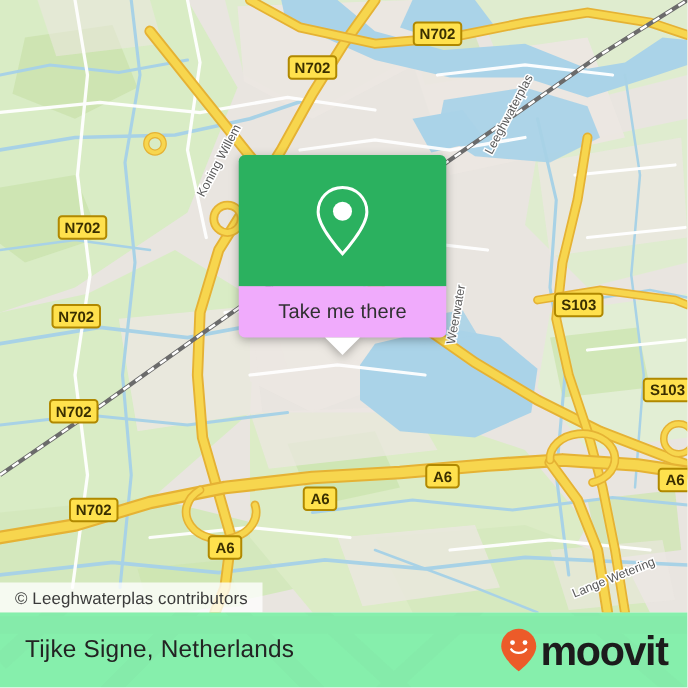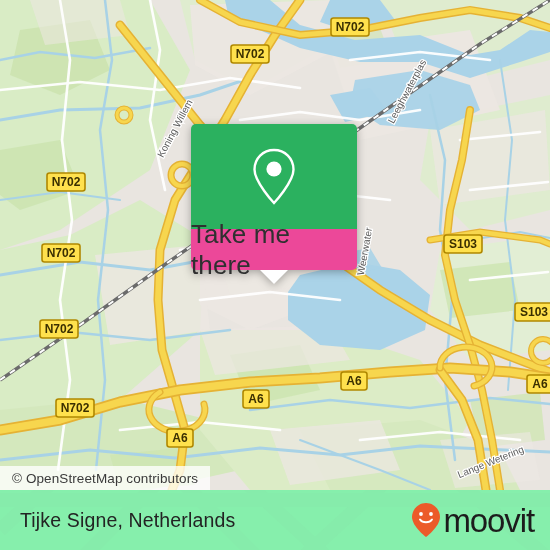--- a/index.html
+++ b/index.html
@@ -27,23 +27,23 @@
   .card{
     position:absolute;left:191px;top:124px;width:166px;
     border-radius:5px;overflow:visible;
     filter:drop-shadow(0 2px 4px rgba(0,0,0,.30));
   }
   .card-green{
     background:#2bb15f;height:105px;border-radius:5px 5px 0 0;
     display:flex;align-items:center;justify-content:center;
   }
   .card-white{
-    background:#ec4899;height:41px;border-radius:0 0 5px 5px;
+    background:#f0abfc;height:41px;border-radius:0 0 5px 5px;
     display:flex;align-items:center;justify-content:center;
-    font-size:26px;color:#2f3030;letter-spacing:.1px;
+    font-size:16px;color:#2f3030;letter-spacing:.1px;
   }
   .card-tail{
     position:absolute;left:50%;top:146px;margin-left:-14px;
     width:0;height:0;border-left:14px solid transparent;
     border-right:14px solid transparent;border-top:14px solid #fff;
   }
 
   
   .footer{
     position:absolute;left:0;top:490px;width:550px;height:60px;
@@ -51,21 +51,21 @@
   }
   .footer-bg{position:absolute;left:0;top:-490px;width:550px;height:550px;opacity:.06;}
   .footer-title{
     position:absolute;left:20px;top:50%;transform:translateY(-50%);
     font-size:19.5px;color:#232323;letter-spacing:.15px;white-space:nowrap;
   }
   .brand{
     position:absolute;right:16px;top:50%;transform:translateY(-50%);
     display:flex;align-items:center;gap:2px;
   }
-  .brand-word{font-size:33px;color:#1c1c1c;letter-spacing:-1.1px;line-height:1;font-weight:400;}
+  .brand-word{font-size:33px;color:#1c1c1c;letter-spacing:-1.1px;line-height:1;font-weight:700;}
 
   
 </style>
 </head>
 <body>
 
 <div class="app">
 
   <div class="map">
     <svg viewBox="0 0 550 490" xmlns="http://www.w3.org/2000/svg">
@@ -256,21 +256,21 @@
               <text x="540" y="388.4" text-anchor="middle" font-family="Liberation Sans, sans-serif" font-size="12" font-weight="bold" fill="#3a2f00">A6</text>
             </g>
             <g>
               <rect x="167" y="429" width="26" height="18" rx="2.5" fill="#ffe14d" stroke="#b08800" stroke-width="1.6"></rect>
               <text x="180" y="442.4" text-anchor="middle" font-family="Liberation Sans, sans-serif" font-size="12" font-weight="bold" fill="#3a2f00">A6</text>
             </g>
           </g>
       </g>
     </svg>
 
-    <div class="attrib">© OpenStreetMap contributors</div>
+    <div class="attrib">© Leeghwaterplas contributors</div>
   </div>
 
   <div class="card">
     <div class="card-green">
       <svg width="52" height="62" viewBox="0 0 52 62">
         <path d="M26 4 C15 4 6.5 12.5 6.5 23.5 C6.5 36 26 57 26 57 C26 57 45.5 36 45.5 23.5 C45.5 12.5 37 4 26 4 Z" fill="none" stroke="#ffffff" stroke-width="2.4"></path>
         <circle cx="26" cy="23" r="7.6" fill="#ffffff"></circle>
       </svg>
     </div>
     <div class="card-white">Take me there</div>

